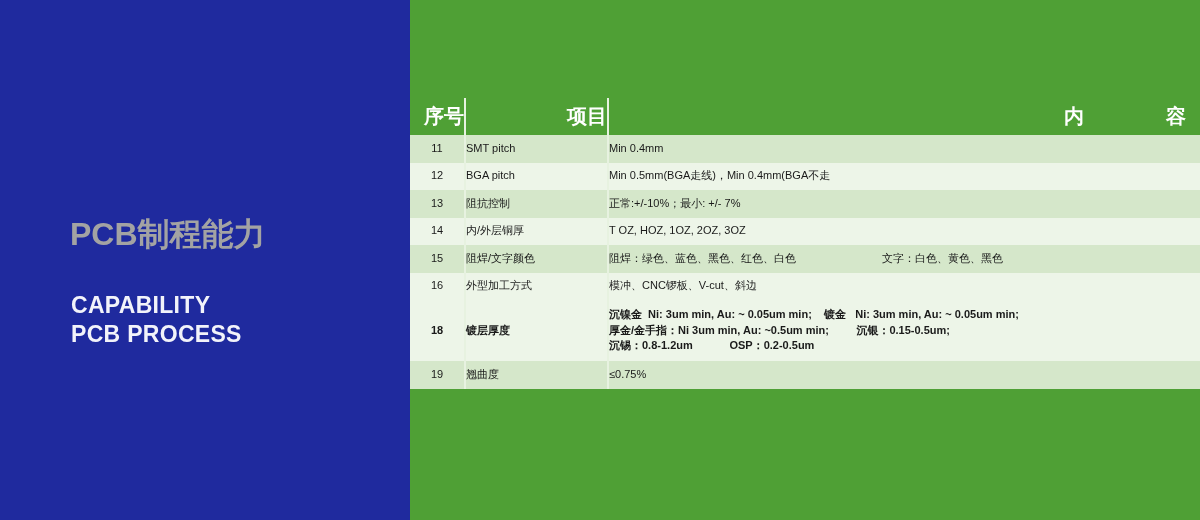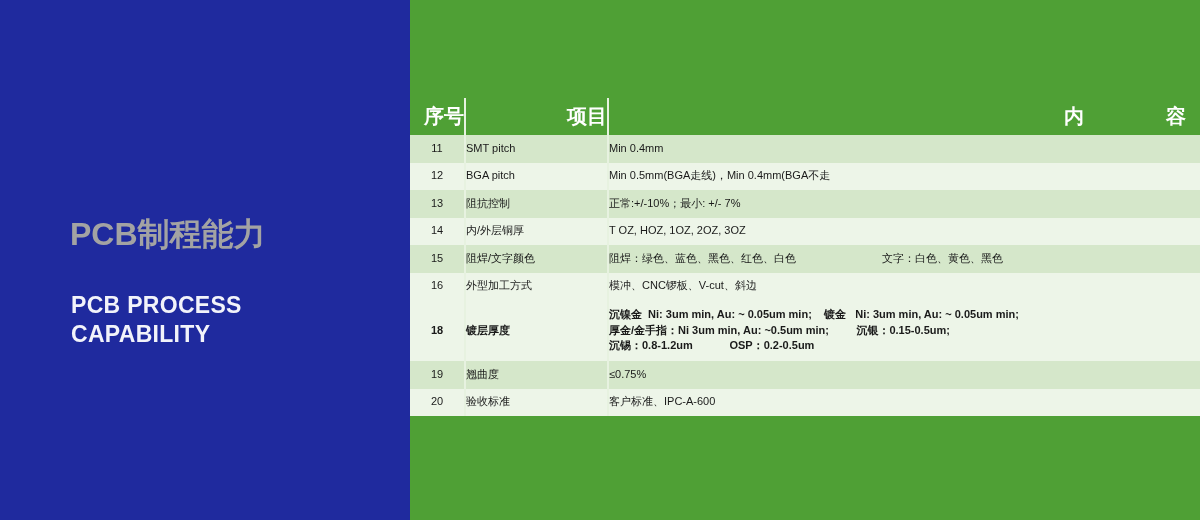--- a/index.html
+++ b/index.html
@@ -118,22 +118,22 @@
   .gap-lg { display: inline-block; width: 86px; }
 </style>
 </head>
 <body>
 
 <div class="page">
 
   <div class="left-panel">
     <div class="title-cn">PCB制程能力</div>
     <div class="title-en">
+      <span>CAPABILITY</span>
       <span>PCB PROCESS</span>
-      <span>CAPABILITY</span>
     </div>
   </div>
 
   <div class="right-area">
     <div class="table-wrap">
       <table class="spec">
         <colgroup>
           <col class="c-no">
             <col class="c-item">
             <col class="c-body">
@@ -221,28 +221,19 @@
           <tr class="odd r-normal">
             <td class="no">19</td>
             <td class="item">翘曲度</td>
             <td class="body">
               <span class="body-lines">
                   <span class="ln">≤0.75%</span>
                 </span>
             </td>
           </tr>
 
-          <tr class="even r-normal">
-            <td class="no">20</td>
-            <td class="item">验收标准</td>
-            <td class="body">
-              <span class="body-lines">
-                  <span class="ln">客户标准、IPC-A-600</span>
-                </span>
-            </td>
-          </tr>
 
         </tbody>
       </table>
     </div>
   </div>
 
 </div>
 
 </body></html>

